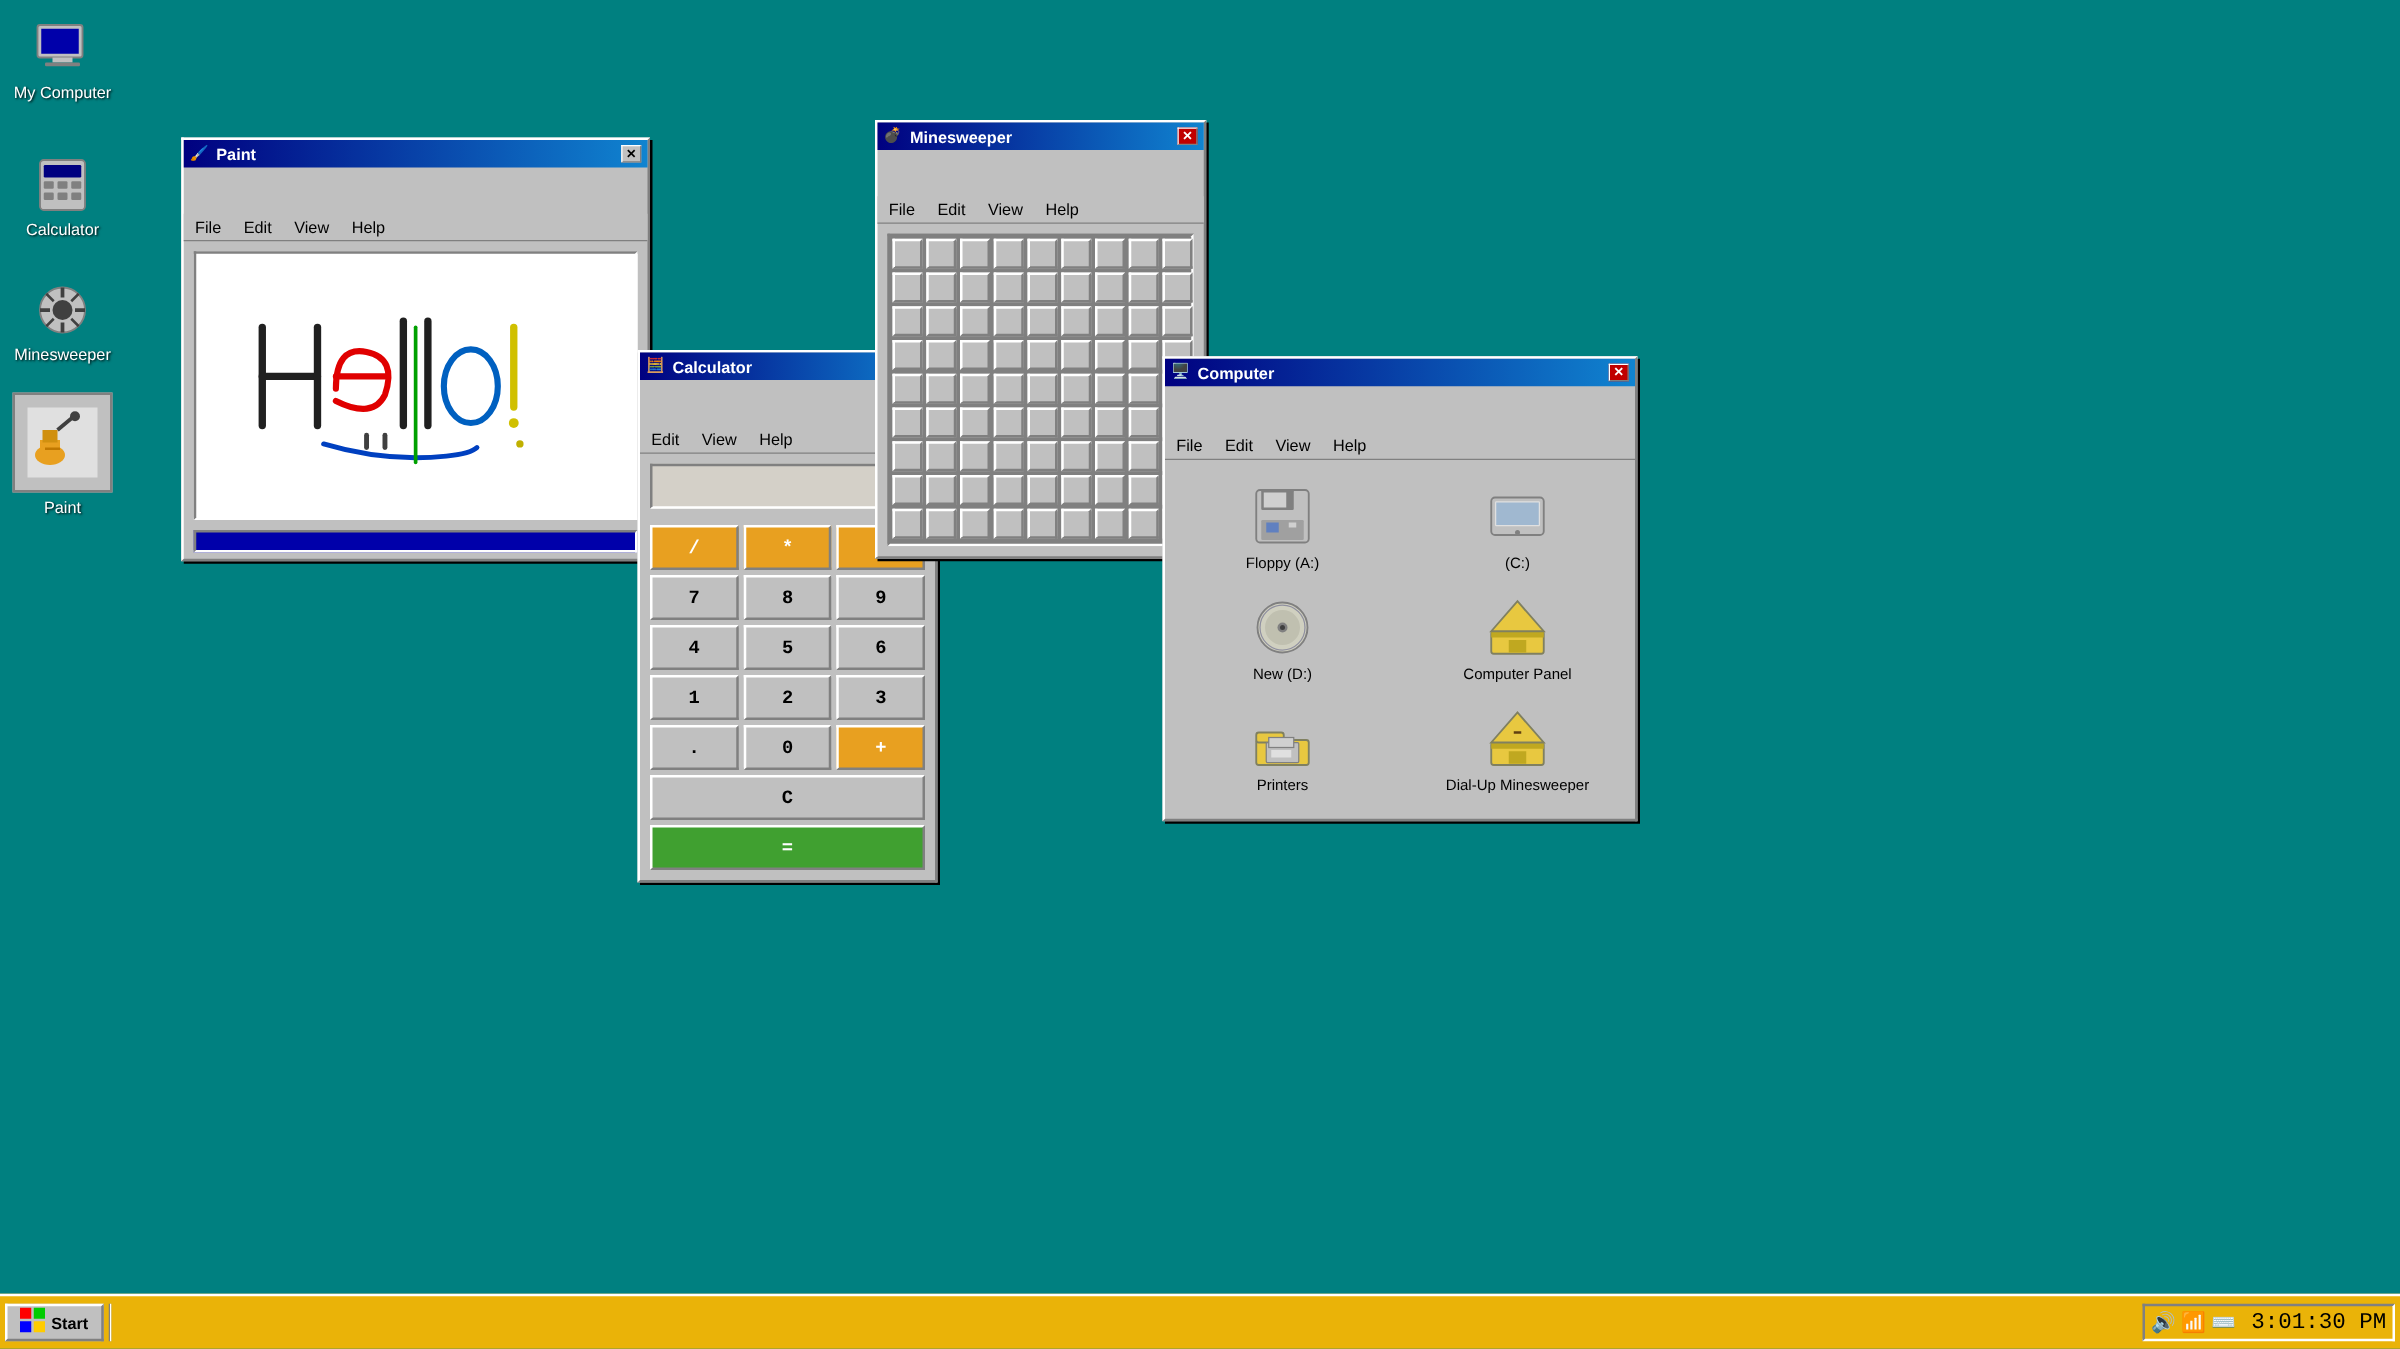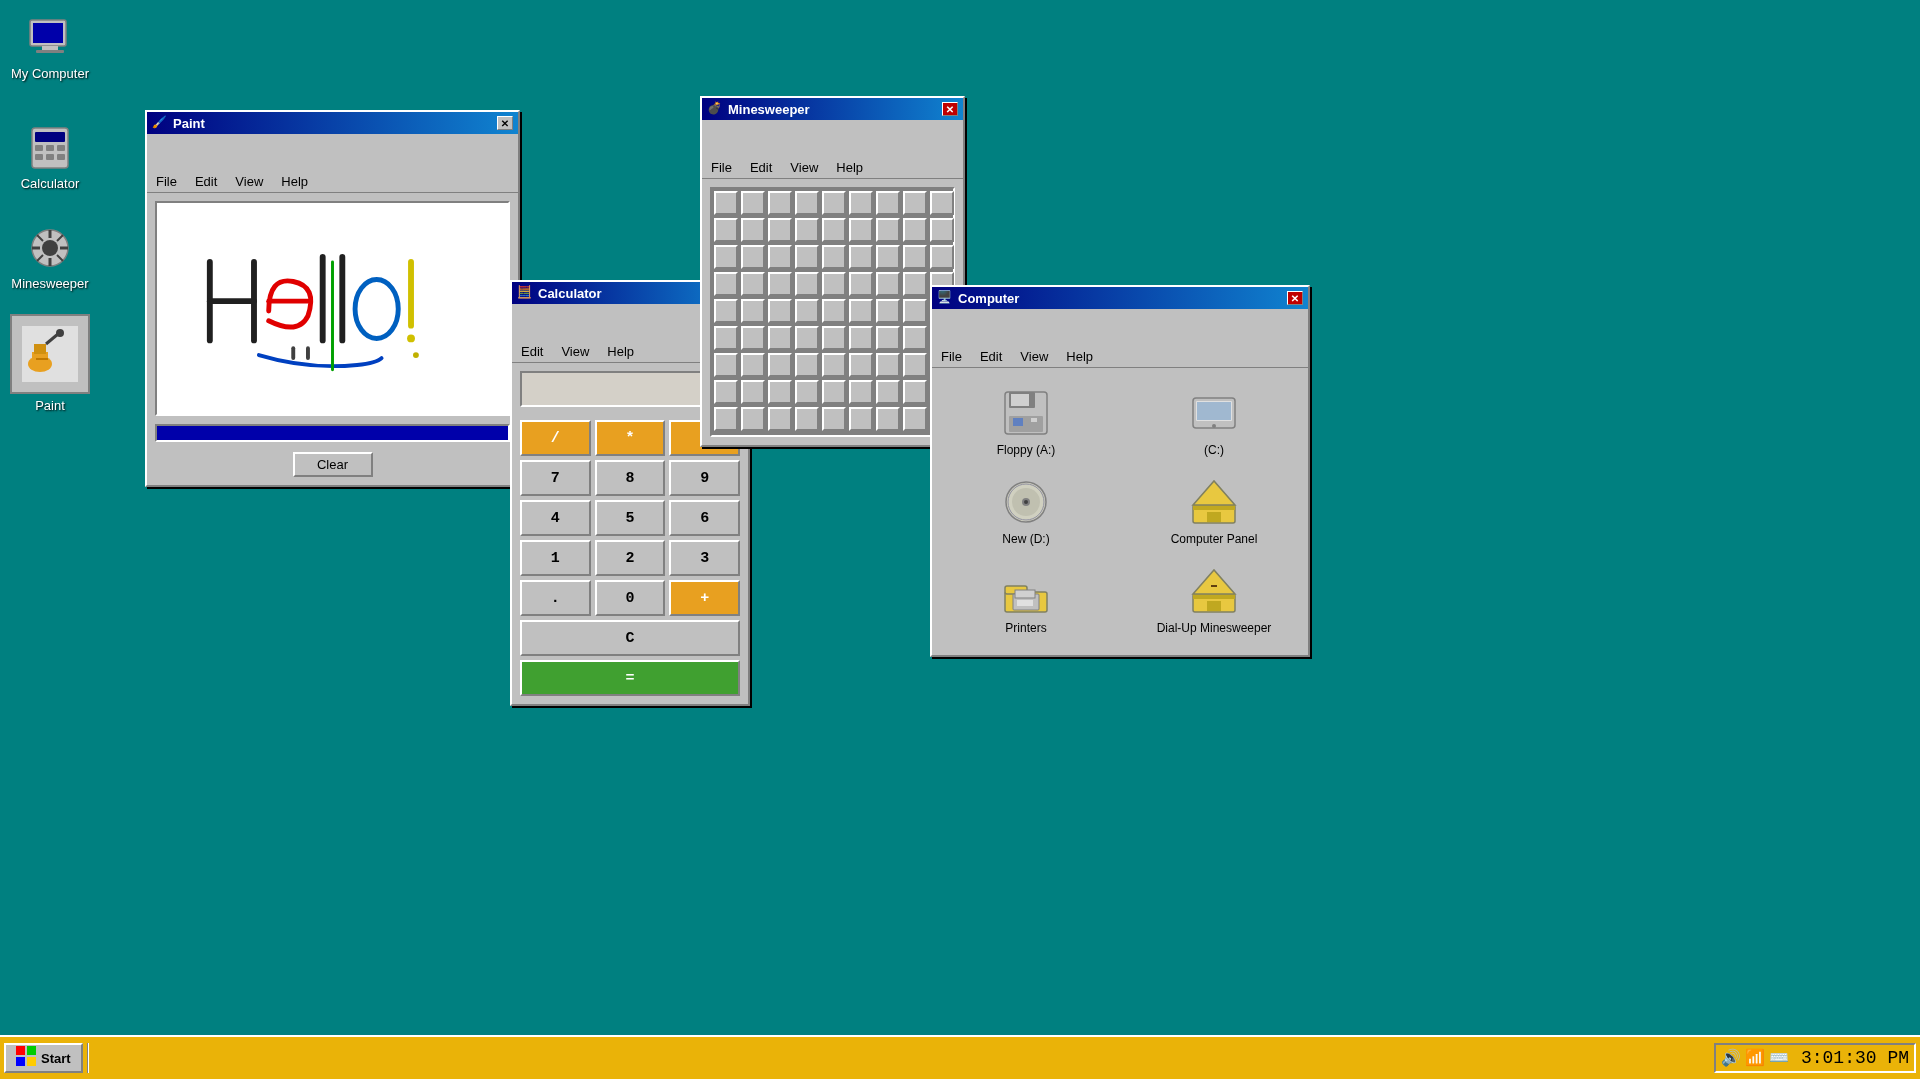--- a/index.html
+++ b/index.html
@@ -401,23 +401,20 @@
 
       <line x1="115" y1="148" x2="115" y2="158" stroke="#404040" stroke-width="4" stroke-linecap="round"></line>
       <line x1="130" y1="148" x2="130" y2="158" stroke="#404040" stroke-width="4" stroke-linecap="round"></line>
 
       <line x1="155" y1="60" x2="155" y2="170" stroke="#00a000" stroke-width="3" stroke-linecap="round"></line>
 
       <circle cx="240" cy="155" r="3" fill="#c0b000"></circle>
     </svg>
   </div>
   <div class="paint-color-bar"></div>
-  <div class="paint-btn-area">
-    <button class="win95-button">Clear</button>
-  </div>
 </div>
 
 <div class="win95-window" id="calc-window" style="left:510px;top:280px;width:240px;">
   <div class="win95-titlebar">
     <div class="win95-titlebar-left">
       <div class="win95-titlebar-icon">🧮</div>
       <span>Calculator</span>
     </div>
     <div class="win95-close-btn" style="background:#c00000;color:white;">✕</div>
   </div>

